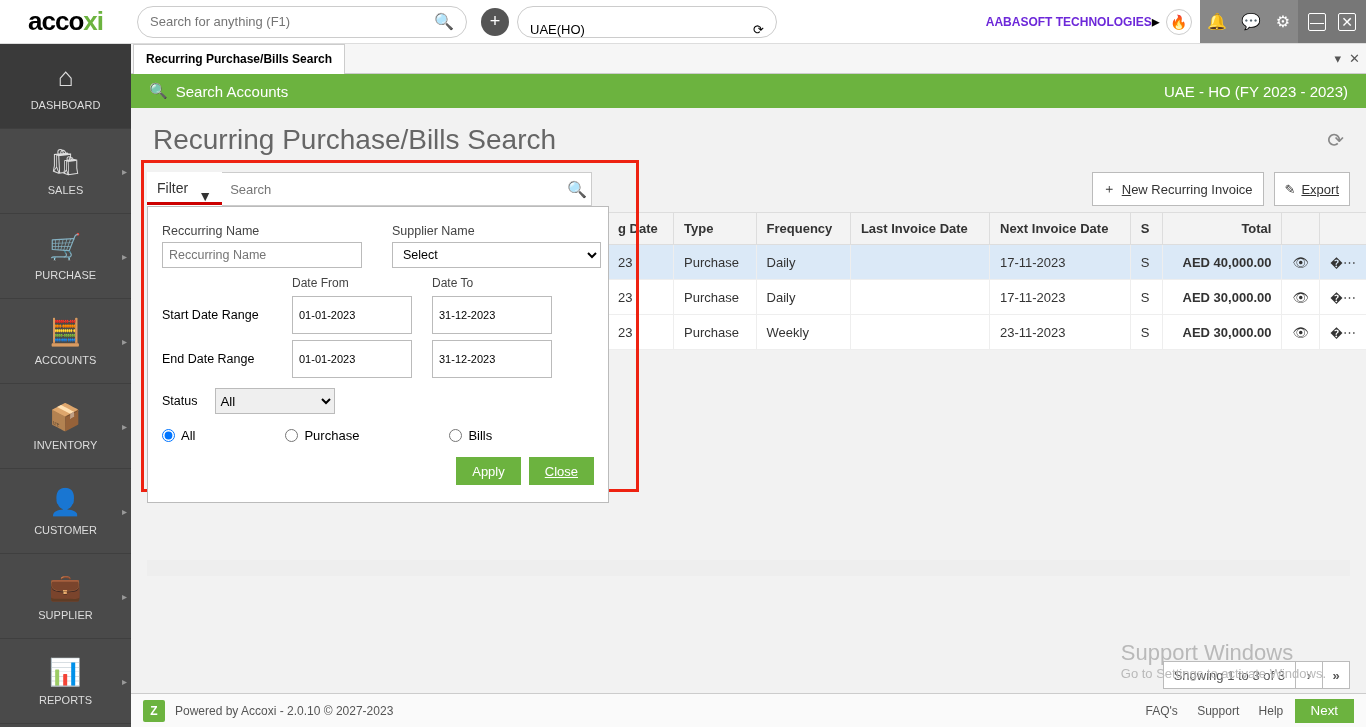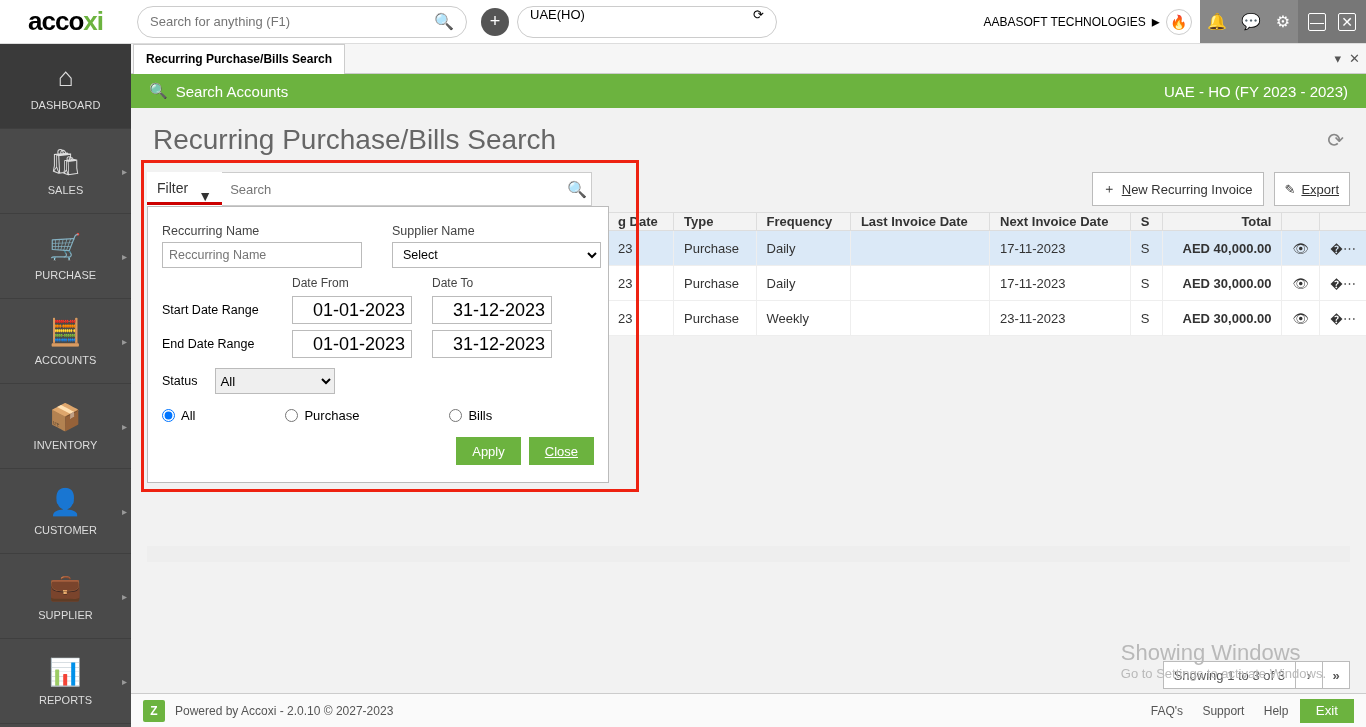--- a/index.html
+++ b/index.html
@@ -5,23 +5,23 @@
 * { box-sizing: border-box; margin: 0; padding: 0; font-family: "Segoe UI", Arial, sans-serif; }
 body { width: 1366px; height: 727px; background: #fff; overflow: hidden; position: relative; }
 
 
 .topbar { height: 44px; display: flex; align-items: center; background: #fff; border-bottom: 1px solid #ddd; }
 .logo { width: 131px; height: 100%; display: flex; align-items: center; justify-content: center; font-size: 26px; font-weight: 700; letter-spacing: -1px; }
 .logo .xi { color: #6cb33f; }
 .search-global { margin: 0 6px; flex: 0 0 330px; height: 32px; border: 1px solid #ccc; border-radius: 16px; display: flex; align-items: center; padding: 0 12px; }
 .search-global input { border: none; outline: none; flex: 1; font-size: 13px; }
 .plus-btn { width: 28px; height: 28px; border-radius: 50%; background: #555; color:#fff; display:flex;align-items:center;justify-content:center;font-size:18px;margin:0 8px;cursor:pointer;}
-.entity-box { flex:0 0 260px; height:32px;border:1px solid #ccc;border-radius:16px;display:flex;align-items:flex-start;padding:0 12px;font-size:13px;justify-content:space-between;}
+.entity-box { flex:0 0 260px; height:32px;border:1px solid #ccc;border-radius:16px;display:flex;align-items:flex-end;padding:0 12px;font-size:13px;justify-content:space-between;}
 .spacer{flex:1;}
-.company-name{font-size:12px;font-weight:400;color:#000000;margin-right:6px;}
+.company-name{font-size:12px;font-weight:700;color:#6d28d9;margin-right:0;}
 .red-flame{width:26px;height:26px;border-radius:50%;border:1px solid #ccc;display:flex;align-items:center;justify-content:center;font-size:14px;}
 .grey-icons{background:#888;height:100%;display:flex;align-items:center;padding:0 8px;gap:14px;color:#fff;}
 .grey-icons span{cursor:pointer;font-size:16px;}
 .win-icons{background:#777;height:100%;display:flex;align-items:center;padding:0 10px;gap:12px;color:#fff;}
 .win-icons span{cursor:pointer;font-size:14px;border:1px solid #fff;border-radius:2px;width:18px;height:18px;display:flex;align-items:center;justify-content:center;}
 
 
 .leftnav{position:absolute;top:44px;left:0;bottom:0;width:131px;background:#4a4a4a;color:#ddd;display:flex;flex-direction:column;}
 .nav-item{height:85px;display:flex;flex-direction:column;align-items:center;justify-content:center;font-size:11px;gap:6px;cursor:pointer;border-bottom:1px solid #3f3f3f;position:relative;}
 .nav-item.active{background:#3a3a3a;}
@@ -59,35 +59,35 @@
 
 .filter-panel{position:absolute;top:34px;left:0;width:462px;background:#fff;border:1px solid #bbb;padding:17px 14px;font-size:12.5px;z-index:5;}
 .fp-row{display:flex;gap:30px;margin-bottom:8px;}
 .fp-col{display:flex;flex-direction:column;gap:4px;}
 .fp-col label{color:#444;}
 .fp-col input, .fp-col select, select.wide{height:26px;border:1px solid #bbb;padding:0 6px;font-size:12.5px;background:#fff;}
 .fp-col input{width:200px;}
 .fp-col select,select.wide{width:209px;}
 .dates-grid{display:grid;grid-template-columns:110px 120px 120px;gap:6px 20px;align-items:center;margin-top:6px;}
 .dates-grid .hdr{font-size:12px;color:#444;}
-.dates-grid input{height:28px;border:1px solid #bbb;padding:0 6px;width:120px;font-size:18px;text-align:right;}
+.dates-grid input{height:38px;border:1px solid #bbb;padding:0 6px;width:120px;font-size:11px;}
 .status-row{display:flex;align-items:center;gap:18px;margin-top:10px;}
 .status-row select{width:120px;height:26px;border:1px solid #bbb;}
 .radio-row{display:flex;align-items:center;gap:90px;margin-top:14px;font-size:13px;}
 .radio-row label{display:flex;align-items:center;gap:6px;}
 .btn-row{display:flex;justify-content:flex-end;gap:8px;margin-top:14px;}
 .btn-row button{height:28px;border:none;color:#fff;padding:0 16px;font-size:13px;cursor:pointer;}
 .btn-apply{background:#6cb33f;}
 .btn-close{background:#6cb33f;}
 .btn-close span{text-decoration:underline;}
 
 
 .table-area{flex:1;overflow:hidden;padding:0 16px;}
 table.data{width:100%;border-collapse:collapse;background:#fff;font-size:13px;}
-table.data th{background:#f3f3f3;border:1px solid #ddd;padding:1px 10px;text-align:left;font-weight:600;color:#333;}
+table.data th{background:#f3f3f3;border:1px solid #ddd;padding:8px 10px;text-align:left;font-weight:600;color:#333;}
 table.data td{border:1px solid #eee;padding:8px 10px;color:#333;}
 table.data tr.sel td{background:#dbe9f7;}
 td.total{font-weight:700;text-align:right;}
 td.icon-cell{text-align:center;color:#999;}
 .hscroll{height:16px;background:#eee;margin-top:210px;}
 
 
 .pager-row{display:flex;justify-content:flex-end;align-items:center;padding:10px 16px 4px;gap:0;font-size:13px;color:#555;}
 .pager-box{border:1px solid #bbb;height:28px;display:flex;align-items:center;padding:0 10px;background:#fff;}
 .pager-btn{border:1px solid #bbb;height:28px;width:28px;display:flex;align-items:center;justify-content:center;background:#fff;cursor:pointer;font-weight:700;margin-left:-1px;}
@@ -331,29 +331,29 @@
     <div class="hscroll"></div>
   </div>
 
   <div class="pager-row">
     <div class="pager-box">Showing 1 to 3 of 3</div>
     <div class="pager-btn">›</div>
     <div class="pager-btn">»</div>
   </div>
 
   <div class="watermark">
-    <span>Showing Windows</span>
+    <span>Support Windows</span>
     <small>Go to Settings to activate Windows.</small>
   </div>
 
   <div class="footer">
     <div class="left">
       <span class="zico">Z</span>
       <span>Powered by Accoxi - 2.0.10 © 2027-2023</span>
     </div>
     <div class="links">
       <a href="#">FAQ's</a>
       <a href="#">Support</a>
       <a href="#">Help</a>
-      <button class="exit"><span>Exit</span></button>
+      <button class="exit"><span>Next</span></button>
     </div>
   </div>
 </div>
 
 </body></html>

